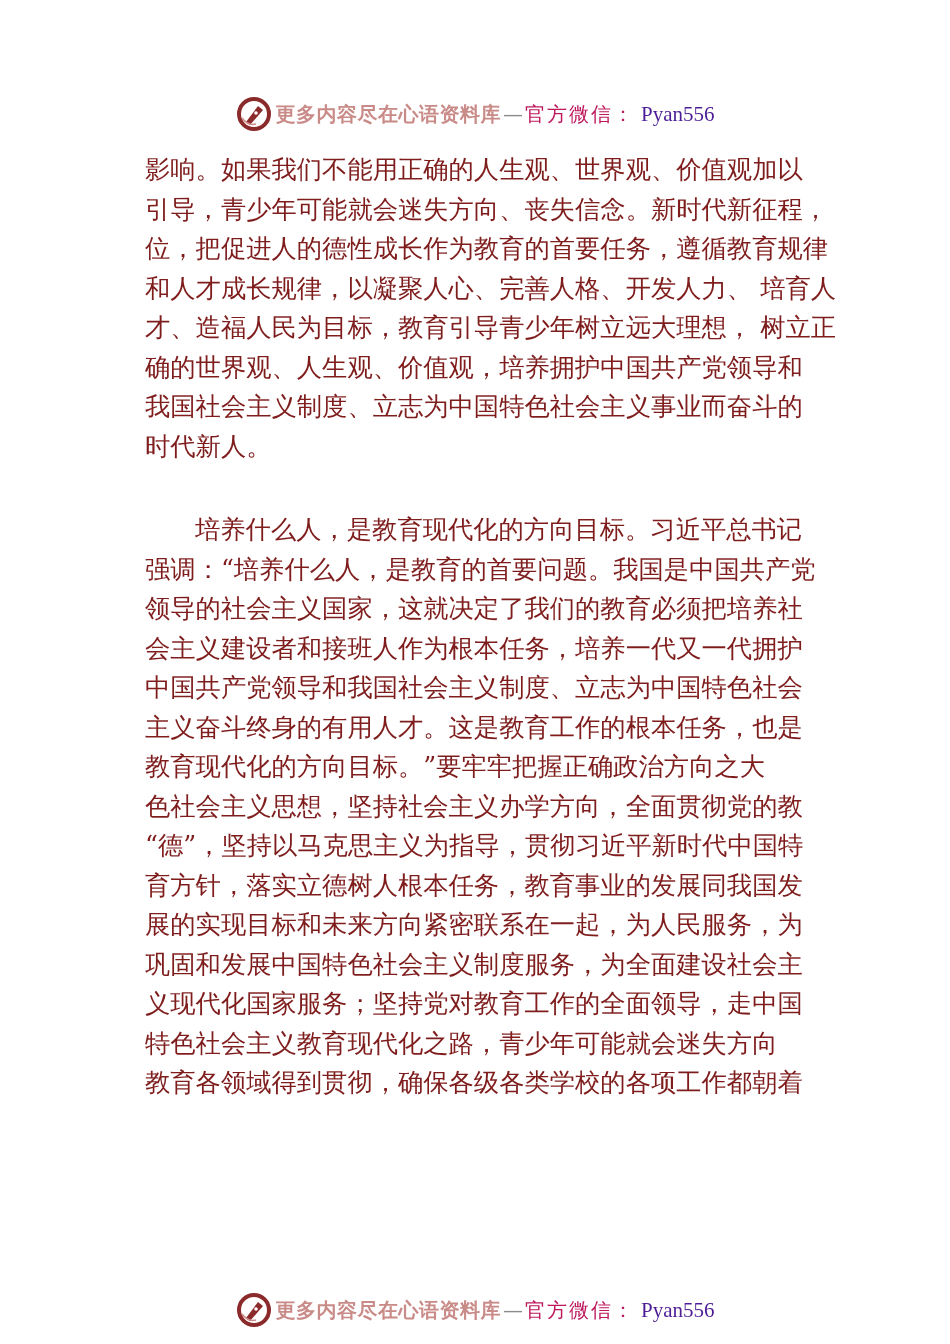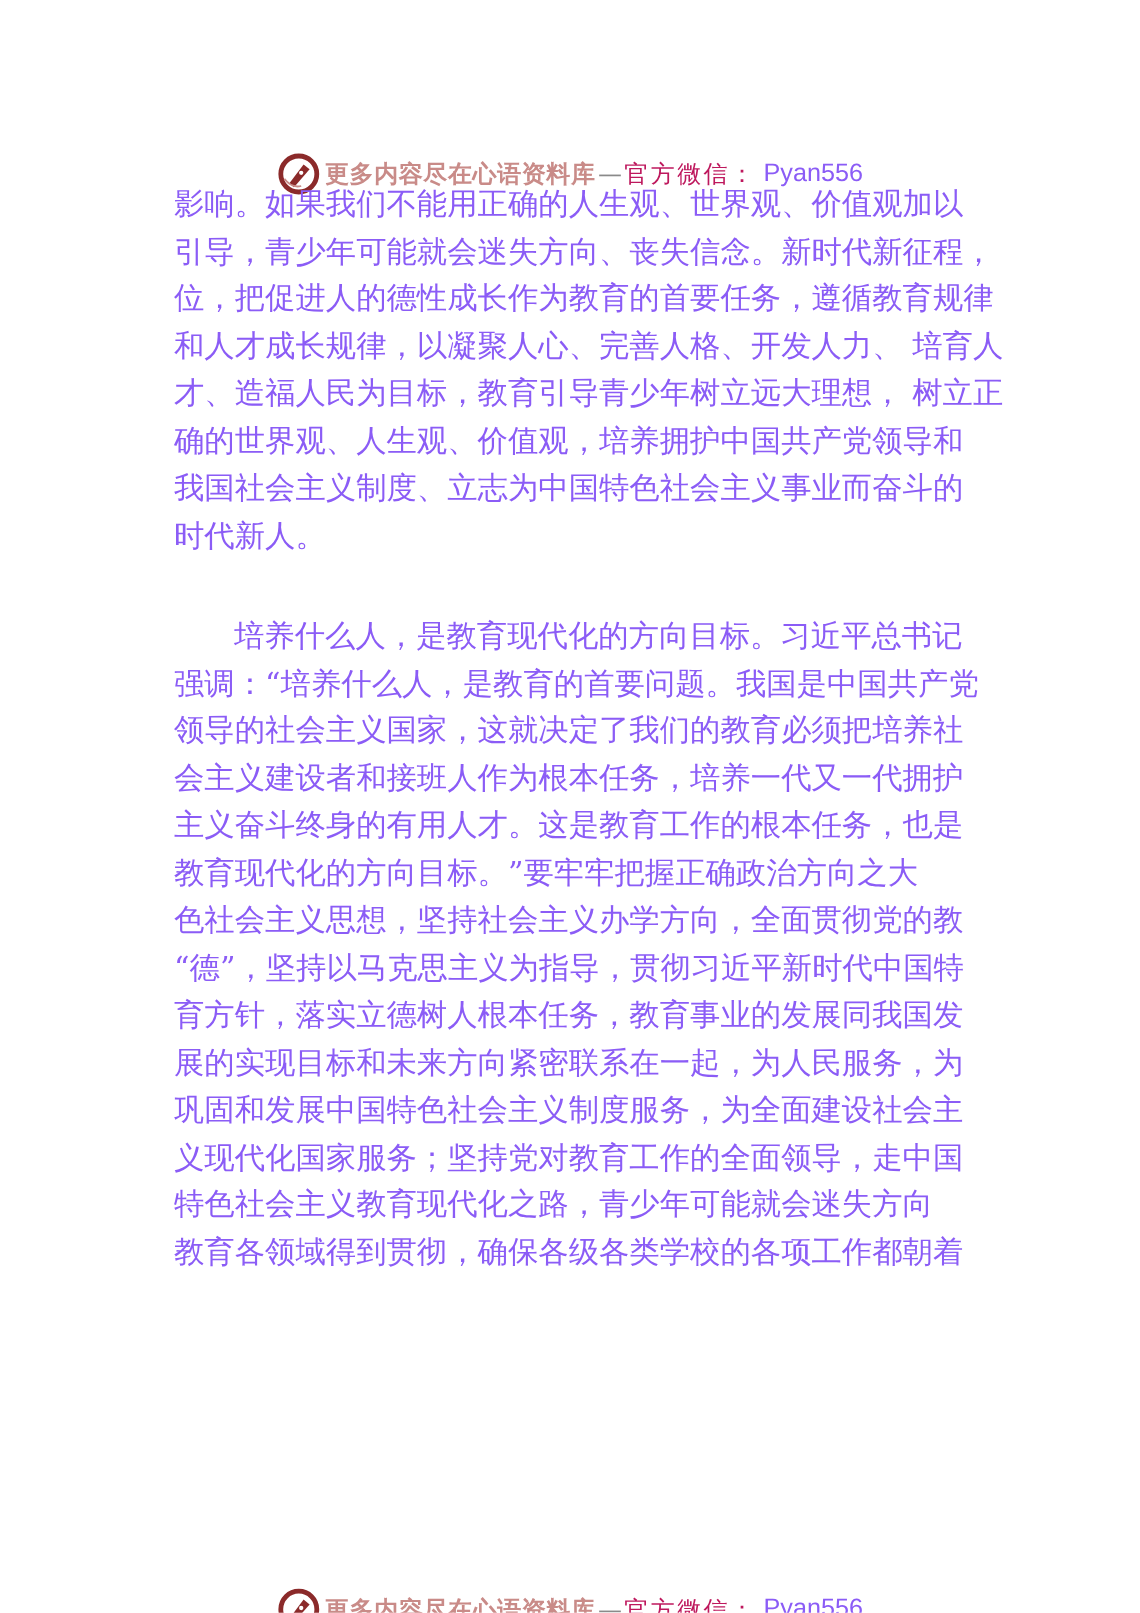--- a/index.html
+++ b/index.html
@@ -1,33 +1,33 @@
 <!DOCTYPE html>
 <html><head>
   <meta charset="utf-8">
   <style>
     html, body { margin: 0; padding: 0; background: #ffffff; }
     body { width: 950px; height: 1344px; position: relative; overflow: hidden; }
     .banner {
       position: absolute; left: 0; width: 950px; height: 40px;
-      display: flex; align-items: center; justify-content: center; margin-top: 31px;
+      display: flex; align-items: center; justify-content: center;
     }
     .banner.top { top: 94px; }
     .banner.bottom { top: 1290px; }
     .logo { width: 36px; height: 36px; margin-right: 4px; }
     .banner-cn {
       font-family: "DejaVu Serif", serif; font-size: 20px; font-weight: bold;
       color: #c98b88; letter-spacing: 0.5px;
     }
     .banner-dash { color: #8a8a8a; font-family: "DejaVu Sans", sans-serif; font-size: 20px; margin: 0 2px; }
     .banner-label { color: #be185d; font-family: "DejaVu Serif", serif; font-size: 20px; letter-spacing: 2px; }
-    .banner-id { color: #8b5cf6; font-family: Liberation Sans, sans-serif; font-size: 21px; margin-left: 6px; }
+    .banner-id { color: #4c1d95; font-family: Liberation Serif, serif; font-size: 21px; margin-left: 6px; }
     .content {
       position: absolute; left: 145px; top: 150px; width: 680px;
-      font-family: "DejaVu Serif", serif; font-size: 25.3px; color: #8b5cf6;
+      font-family: "DejaVu Serif", serif; font-size: 25.3px; color: #7f1d1d;
       line-height: 39.5px;
     }
     .line { white-space: nowrap; height: 39.5px; }
     .indent { padding-left: 50px; margin-top: 44px; }
   </style>
 </head>
 <body>
 
 <div class="banner top">
   <svg class="logo" viewBox="0 0 36 36">
@@ -51,20 +51,21 @@
     <div class="line">才、造福人民为目标，教育引导青少年树立远大理想， 树立正</div>
     <div class="line">确的世界观、人生观、价值观，培养拥护中国共产党领导和</div>
     <div class="line">我国社会主义制度、立志为中国特色社会主义事业而奋斗的</div>
     <div class="line">时代新人。</div>
   </div>
   <div>
     <div class="line indent">培养什么人，是教育现代化的方向目标。习近平总书记</div>
     <div class="line">强调：“培养什么人，是教育的首要问题。我国是中国共产党</div>
     <div class="line">领导的社会主义国家，这就决定了我们的教育必须把培养社</div>
     <div class="line">会主义建设者和接班人作为根本任务，培养一代又一代拥护</div>
+    <div class="line">中国共产党领导和我国社会主义制度、立志为中国特色社会</div>
     <div class="line">主义奋斗终身的有用人才。这是教育工作的根本任务，也是</div>
     <div class="line">教育现代化的方向目标。”要牢牢把握正确政治方向之大</div>
     <div class="line">色社会主义思想，坚持社会主义办学方向，全面贯彻党的教</div>
     <div class="line">“德”，坚持以马克思主义为指导，贯彻习近平新时代中国特</div>
     <div class="line">育方针，落实立德树人根本任务，教育事业的发展同我国发</div>
     <div class="line">展的实现目标和未来方向紧密联系在一起，为人民服务，为</div>
     <div class="line">巩固和发展中国特色社会主义制度服务，为全面建设社会主</div>
     <div class="line">义现代化国家服务；坚持党对教育工作的全面领导，走中国</div>
     <div class="line">特色社会主义教育现代化之路，青少年可能就会迷失方向</div>
     <div class="line">教育各领域得到贯彻，确保各级各类学校的各项工作都朝着</div>

